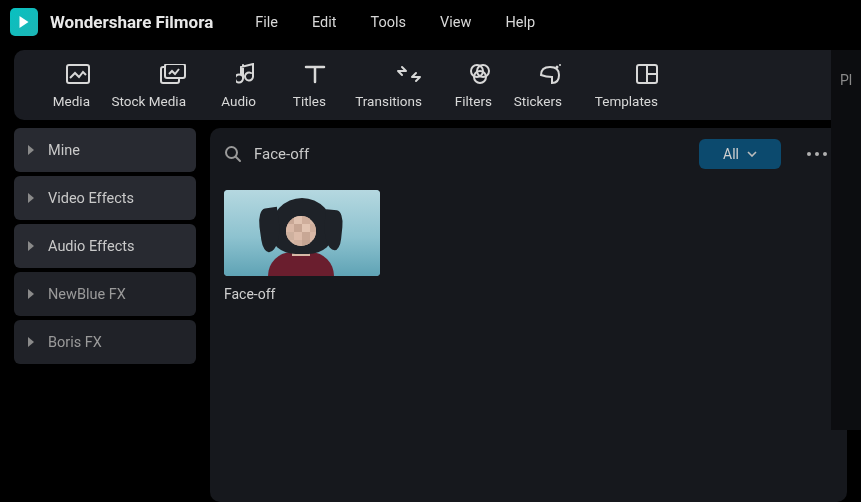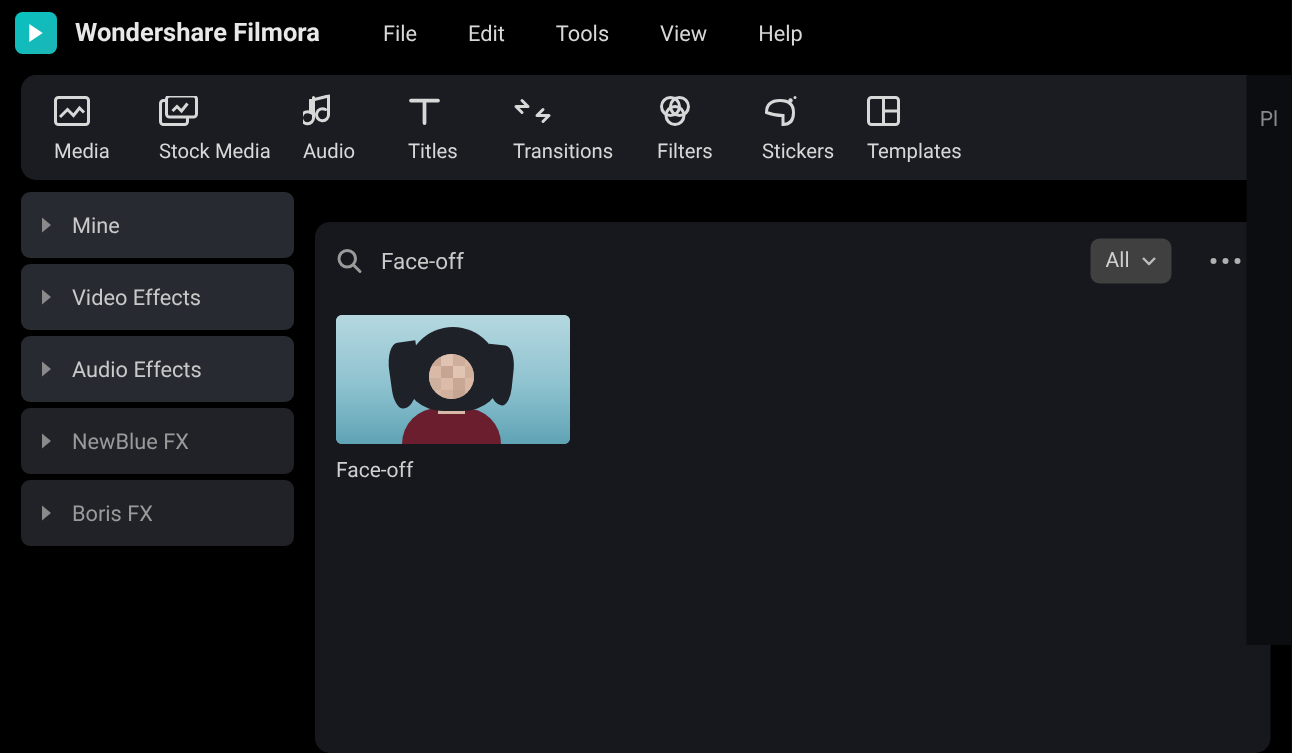--- a/index.html
+++ b/index.html
@@ -7,38 +7,38 @@
 
 .titlebar { display: flex; align-items: center; height: 44px; padding: 0 10px; background: #000; }
 .logo { width: 28px; height: 28px; border-radius: 5px; background: linear-gradient(135deg, #08c1c1 0%, #1db5b5 100%); display: flex; align-items: center; justify-content: center; margin-right: 12px; }
 .logo svg { width: 18px; height: 18px; }
 .app-title { color: #e8e8e8; font-size: 17px; font-weight: 700; margin-right: 42px; }
 .menubar { display: flex; gap: 34px; }
 .menubar span { color: #d8d8d8; font-size: 14.5px; cursor: pointer; }
 
 .toolstrip-wrap { padding: 6px 14px 0 14px; }
 .toolstrip { background: #1a1c22; border-radius: 10px; height: 70px; display: flex; align-items: center; padding: 0 14px; gap: 0; }
-.tool { display: flex; flex-direction: column; align-items: flex-start; justify-content: center; cursor: pointer; color: #d8d8d8; font-size: 13.5px; padding: 0 8px; min-width: 70px; }
+.tool { display: flex; flex-direction: column; align-items: flex-end; justify-content: center; cursor: pointer; color: #d8d8d8; font-size: 13.5px; padding: 0 8px; min-width: 70px; }
 .tool.wide { min-width: 96px; }
 .tool .ico { height: 26px; display: flex; align-items: center; justify-content: center; margin-bottom: 6px; }
 .tool.active { color: #4dd0e1; }
 .tool.active svg { stroke: #4dd0e1; fill: #4dd0e1; }
 
 .workspace { display: flex; padding: 8px 14px 0 14px; gap: 14px; height: calc(100% - 120px); }
 .sidebar { width: 182px; display: flex; flex-direction: column; gap: 4px; }
 .side-item { background: #282a31; border-radius: 6px; height: 44px; display: flex; align-items: center; padding: 0 14px; cursor: pointer; color: #c9c9c9; font-size: 14.5px; gap: 14px; }
 .side-item.dim { background: #202228; color: #9a9a9a; }
 .tri { width: 0; height: 0; border-top: 5px solid transparent; border-bottom: 5px solid transparent; border-left: 6px solid #8a8a8a; }
 .new-badge { background: linear-gradient(90deg, #ff7a59, #ff4f8b); color: #fff; font-size: 9px; font-weight: 700; padding: 1px 5px; border-radius: 7px; letter-spacing: 0.5px; margin-left: 6px; }
 
-.main { flex: 1; background: #16181d; border-radius: 10px; display: flex; flex-direction: column; margin-top: 20px; }
+.main { flex: 1; background: #16181d; border-radius: 10px; display: flex; flex-direction: column; }
 .searchbar { display: flex; align-items: center; height: 52px; padding: 0 14px; gap: 10px; }
 .search-left { display: flex; align-items: center; gap: 12px; flex: 1; }
 .search-input { background: transparent; border: none; outline: none; color: #c9c9c9; font-size: 15px; width: 200px; }
-.filter-btn { background: #404040; border-radius: 6px; height: 30px; padding: 0 10px; display: flex; align-items: center; gap: 8px; color: #d0d0d0; font-size: 14px; cursor: pointer; }
+.filter-btn { background: #0c4a6e; border-radius: 6px; height: 30px; padding: 0 24px; display: flex; align-items: center; gap: 8px; color: #d0d0d0; font-size: 14px; cursor: pointer; }
 .more-dots { display: flex; gap: 4px; margin-left: 10px; cursor: pointer; padding: 6px; }
 .more-dots span { width: 4px; height: 4px; border-radius: 50%; background: #b0b0b0; }
 
 .grid { padding: 10px 14px; display: flex; flex-wrap: wrap; gap: 14px; align-content: flex-start; }
 .card { width: 156px; cursor: pointer; }
 .thumb { width: 156px; height: 86px; border-radius: 4px; overflow: hidden; position: relative; background: #7fb3c7; }
 .thumb-bg { position: absolute; inset: 0; background: linear-gradient(180deg, #b5d8e0 0%, #8dc2cf 55%, #5fa3b5 100%); }
 .person { position: absolute; left: 38px; top: 8px; width: 80px; height: 78px; }
 .hair { position: absolute; top: 0; left: 8px; width: 64px; height: 56px; background: #1e2228; border-radius: 50% 50% 40% 40% / 60% 60% 40% 40%; }
 .hair::before { content: ""; position: absolute; left: -10px; top: 10px; width: 20px; height: 44px; background: #1e2228; border-radius: 40% 0 70% 30%; transform: rotate(-8deg); }

